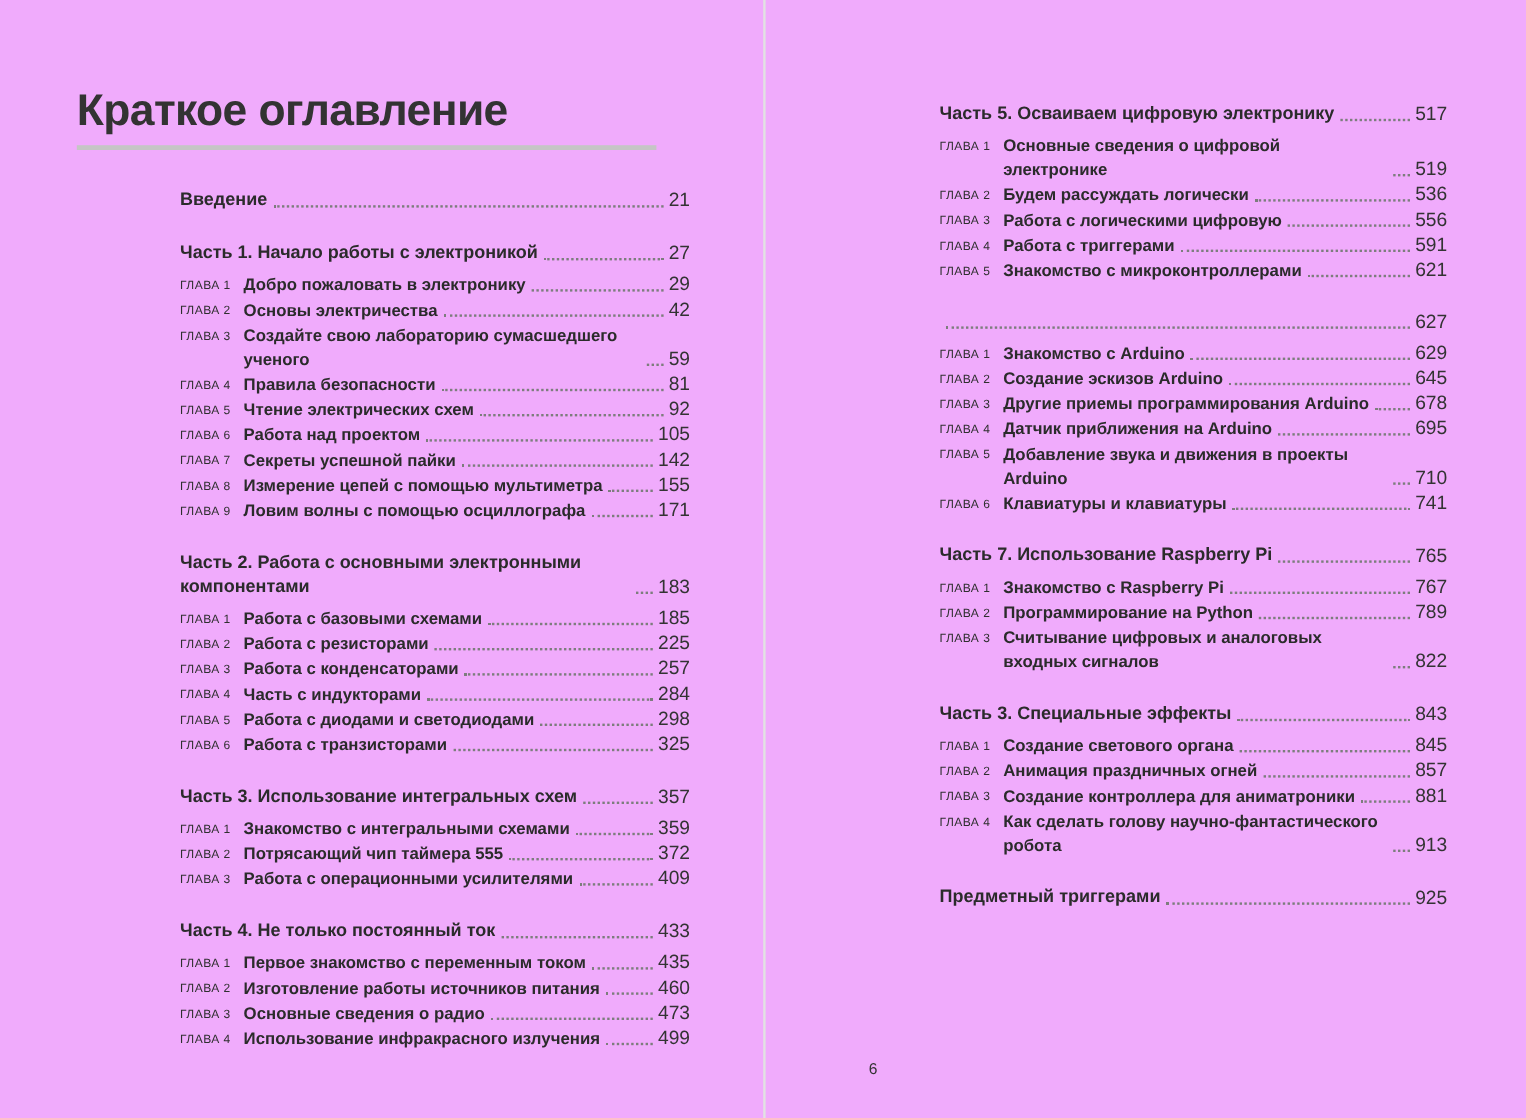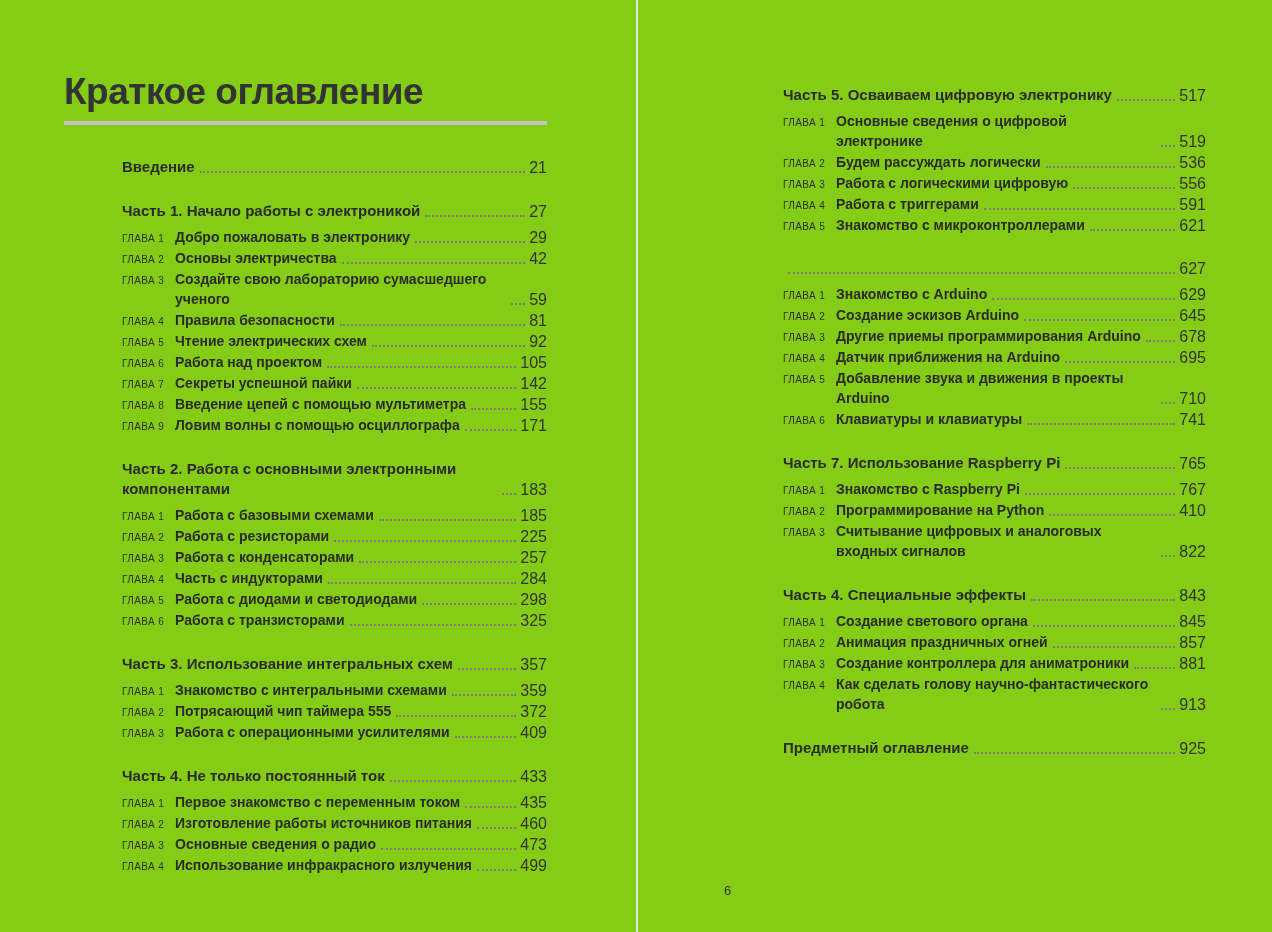--- a/index.html
+++ b/index.html
@@ -4,35 +4,35 @@
 <style>
   * { box-sizing: border-box; }
   html, body { margin: 0; padding: 0; }
   body {
     width: 1272px; height: 932px;
     background: #ffffff;
     font-family: "Liberation Sans", "DejaVu Sans", sans-serif;
     color: #2d2d2d;
     overflow: hidden;
   }
-  .spread { display: flex; width: 1272px; height: 932px; background: #84cc16; }
+  .spread { display: flex; width: 1272px; height: 932px; background: #f0abfc; }
   .page { position: relative; height: 100%; }
   .page-left  { width: 636px; padding: 72px 0 0 64px; }
   .page-divider { flex: 0 0 2px; width: 2px; height: 100%; background: #e2e2e2; }
   .page-right { width: 634px; padding: 85px 0 0 145px; }
 
   .page-title {
     margin: 0;
     font-size: 37px; line-height: 1.08;
     font-weight: bold; color: #333333;
     letter-spacing: -0.5px;
   }
   .title-rule { width: 483px; height: 4px; background: #c5c5c5; margin-top: 9px; }
 
-  .toc { width: 425px; margin-left: 58px; margin-top: 32px; }
+  .toc { width: 425px; margin-left: 86px; margin-top: 32px; }
   .page-right .toc { width: 423px; margin-left: 0; margin-top: 0; }
 
   .section { margin-top: 24px; }
   .toc .section:first-child { margin-top: 0; }
 
   .row { display: flex; align-items: flex-end; line-height: 20px; }
   .heading-row { font-size: 15px; font-weight: bold; color: #2b2b2b; margin-bottom: 6px; }
   .chapter-row { font-size: 14px; margin-bottom: 1px; }
 
   .chapter-label {
@@ -112,21 +112,21 @@
     <span class="pagenum">105</span>
   </div>
             <div class="row chapter-row">
     <span class="chapter-label">ГЛАВА 7</span>
     <span class="entry-text">Секреты успешной пайки</span>
     <span class="leader"></span>
     <span class="pagenum">142</span>
   </div>
             <div class="row chapter-row">
     <span class="chapter-label">ГЛАВА 8</span>
-    <span class="entry-text">Введение цепей с помощью мультиметра</span>
+    <span class="entry-text">Измерение цепей с помощью мультиметра</span>
     <span class="leader"></span>
     <span class="pagenum">155</span>
   </div>
             <div class="row chapter-row">
     <span class="chapter-label">ГЛАВА 9</span>
     <span class="entry-text">Ловим волны с помощью осциллографа</span>
     <span class="leader"></span>
     <span class="pagenum">171</span>
   </div>
           </div>
@@ -336,33 +336,33 @@
             <div class="row chapter-row">
     <span class="chapter-label">ГЛАВА 1</span>
     <span class="entry-text">Знакомство с Raspberry Pi</span>
     <span class="leader"></span>
     <span class="pagenum">767</span>
   </div>
             <div class="row chapter-row">
     <span class="chapter-label">ГЛАВА 2</span>
     <span class="entry-text">Программирование на Python</span>
     <span class="leader"></span>
-    <span class="pagenum">410</span>
+    <span class="pagenum">789</span>
   </div>
             <div class="row chapter-row">
     <span class="chapter-label">ГЛАВА 3</span>
     <span class="entry-text">Считывание цифровых и аналоговых входных сигналов</span>
     <span class="leader"></span>
     <span class="pagenum">822</span>
   </div>
           </div>
   </div>
         <div class="section">
     <div class="row heading-row">
-      <span class="entry-text">Часть 4. Специальные эффекты</span>
+      <span class="entry-text">Часть 3. Специальные эффекты</span>
       <span class="leader"></span>
       <span class="pagenum">843</span>
     </div>
     <div class="chapters">
             <div class="row chapter-row">
     <span class="chapter-label">ГЛАВА 1</span>
     <span class="entry-text">Создание светового органа</span>
     <span class="leader"></span>
     <span class="pagenum">845</span>
   </div>
@@ -381,21 +381,21 @@
             <div class="row chapter-row">
     <span class="chapter-label">ГЛАВА 4</span>
     <span class="entry-text">Как сделать голову научно-фантастического робота</span>
     <span class="leader"></span>
     <span class="pagenum">913</span>
   </div>
           </div>
   </div>
         <div class="section">
     <div class="row heading-row">
-      <span class="entry-text">Предметный оглавление</span>
+      <span class="entry-text">Предметный триггерами</span>
       <span class="leader"></span>
       <span class="pagenum">925</span>
     </div>
     <div class="chapters"></div>
   </div>
       </div>
     <div class="folio">6</div>
   </div>
 
 </div>

